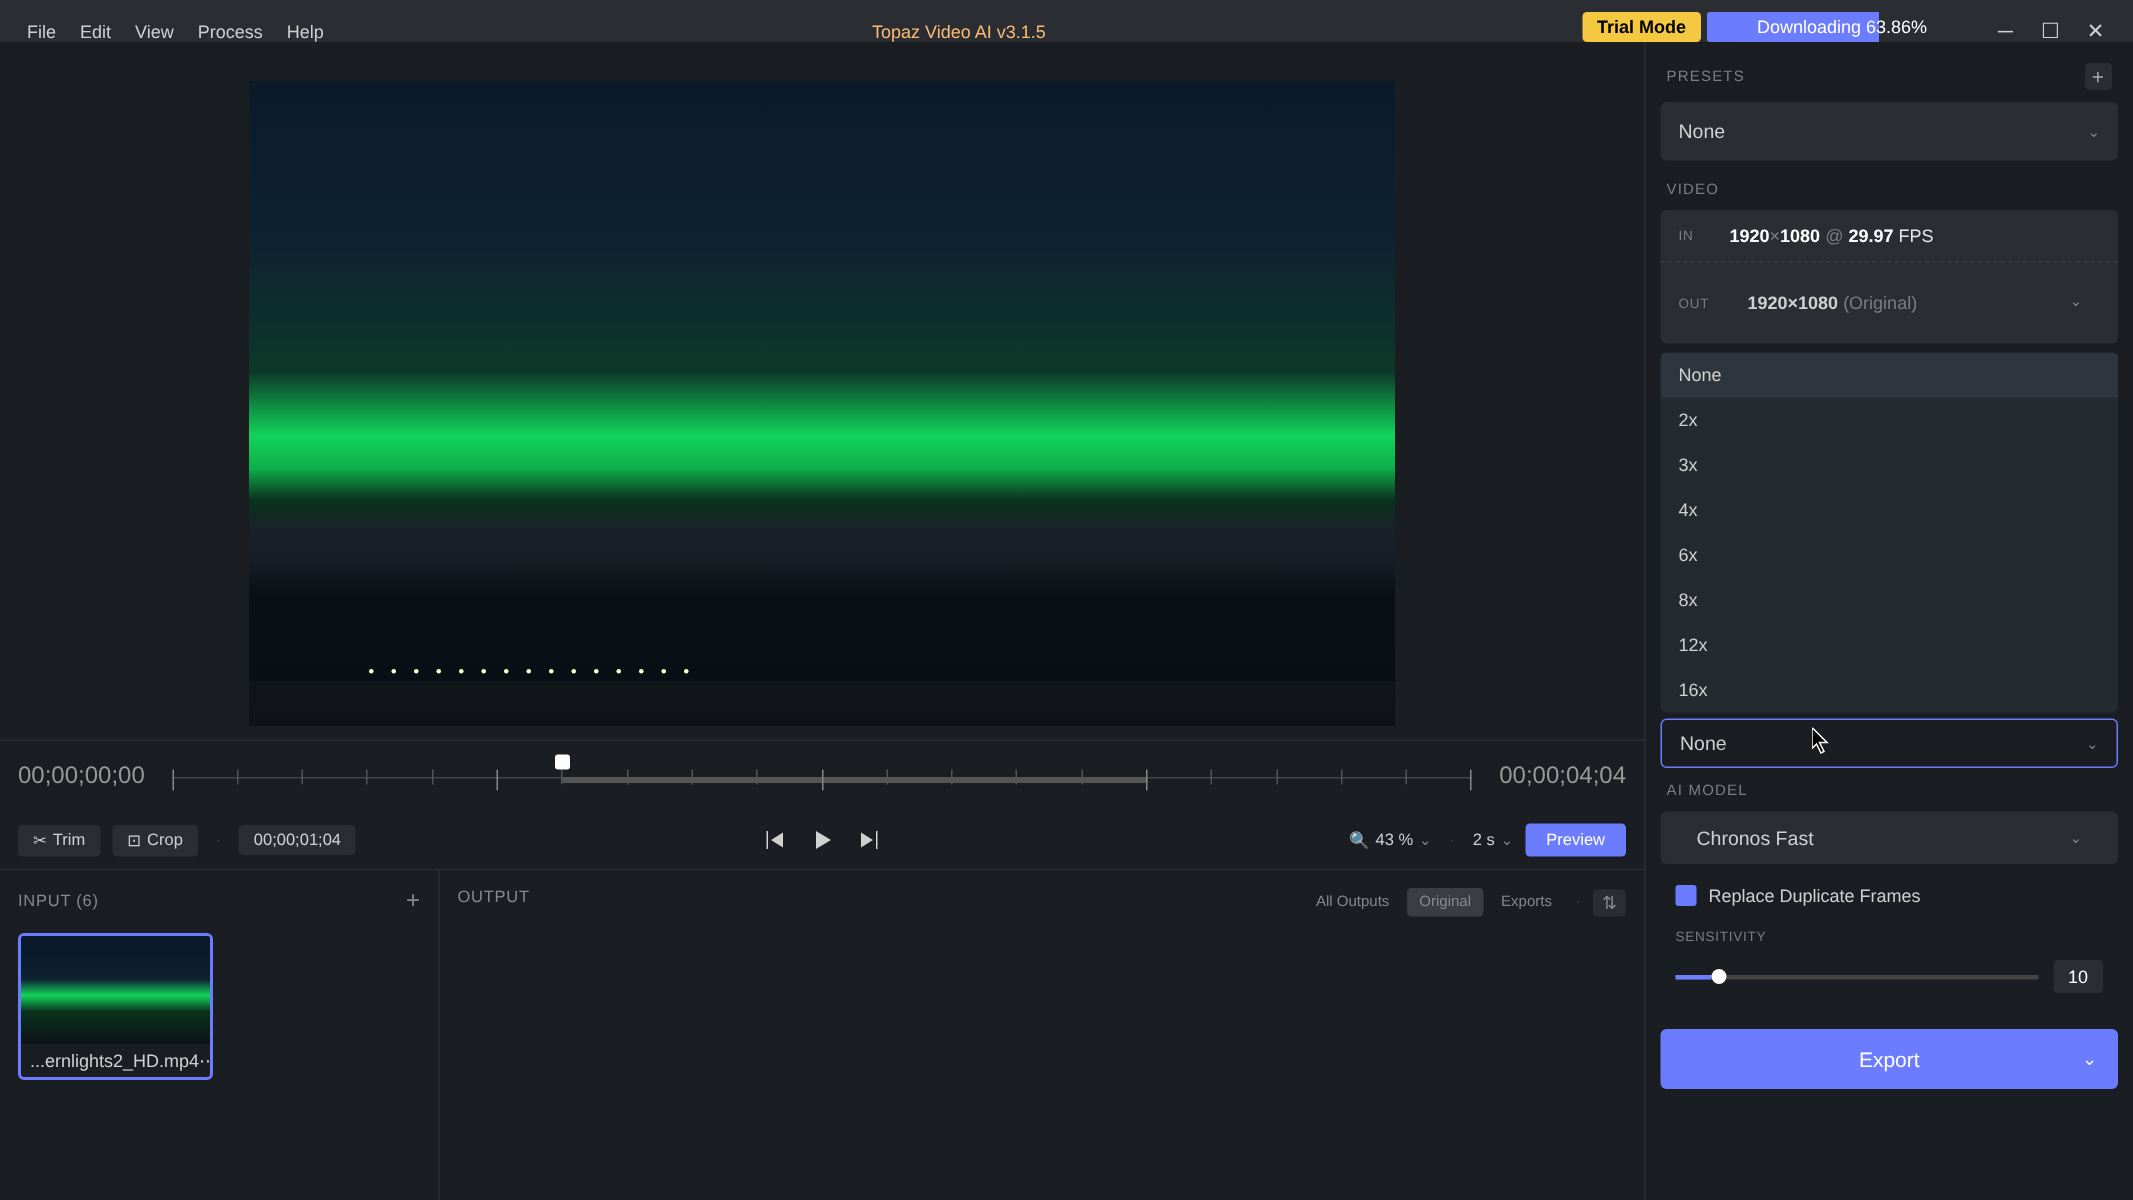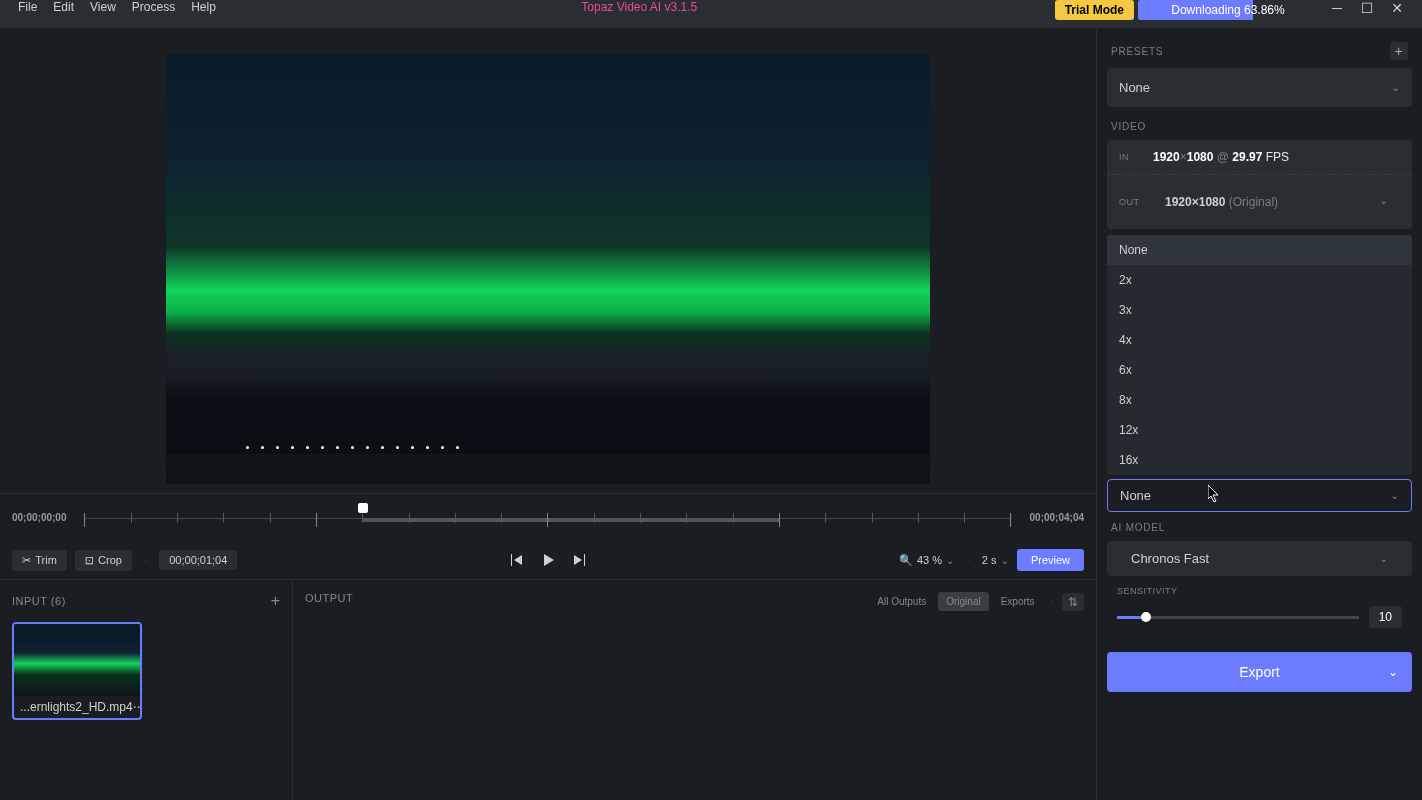--- a/index.html
+++ b/index.html
@@ -1,40 +1,40 @@
 <!DOCTYPE html>
 <html><head>
 <meta charset="utf-8">
 <style>
 * { margin: 0; padding: 0; box-sizing: border-box; font-family: -apple-system, BlinkMacSystemFont, "Segoe UI", sans-serif; }
 body { background: #1a1d21; color: #fff; width: 1422px; height: 800px; overflow: hidden; }
 
 
-.title-bar { height: 28px; background: #2a2e33; display: flex; align-items: flex-start; padding: 0 10px; }
+.title-bar { height: 28px; background: #2a2e33; display: flex; align-items: flex-end; padding: 0 10px; }
 .menu-item { color: #d0d0d0; font-size: 12px; padding: 0 8px; cursor: pointer; }
-.title-center { flex: 1; text-align: center; color: #ec4899; font-size: 12px; }
+.title-center { flex: 1; text-align: center; color: #fdba74; font-size: 12px; }
 .trial-badge { background: #f5c842; color: #000; font-size: 12px; font-weight: 600; padding: 3px 10px; border-radius: 3px; margin-right: 0; }
 .download-badge { background: linear-gradient(90deg, #6b7cff 63.8%, #2a2e33 63.8%); color: #fff; font-size: 12px; padding: 3px 14px; border-radius: 2px; margin: 0 4px; width: 180px; text-align: center; }
 .win-btn { width: 30px; display: flex; align-items: center; justify-content: center; color: #d0d0d0; cursor: pointer; font-size: 14px; }
 
 
 .main { display: flex; height: 772px; }
 .left { flex: 1; display: flex; flex-direction: column; }
 .right { width: 326px; background: #1a1d21; border-left: 1px solid #2a2e33; overflow-y: auto; }
 
 
 .preview-area { height: 465px; display: flex; align-items: center; justify-content: center; background: #1a1d21; padding: 16px 0 0; }
 .preview-img { width: 764px; height: 430px; background: linear-gradient(180deg, #0a1a2a 0%, #0e2232 25%, #0d3828 45%, #12d45a 55%, #0dae4a 60%, #0a321e 65%, #1a2028 70%, #0e1216 100%); position: relative; }
 .mountains { position: absolute; bottom: 30px; left: 0; right: 0; height: 80px; background: linear-gradient(180deg, rgba(10,18,24,0) 0%, rgba(8,14,20,0.9) 30%); }
 .lights { position: absolute; bottom: 30px; left: 0; right: 0; height: 8px; display: flex; gap: 12px; padding: 0 80px; }
 .lights span { width: 3px; height: 3px; background: #ffffcc; border-radius: 50%; }
 
 
 .timeline-bar { height: 48px; background: #1a1d21; border-top: 1px solid #2a2e33; display: flex; align-items: center; padding: 0 12px; gap: 10px; }
-.time-text { color: #999; font-size: 10px; font-weight: bold; }
+.time-text { color: #999; font-size: 16px; }
 .timeline-track { flex: 1; height: 30px; position: relative; margin: 0 8px; }
 .timeline-line { height: 1px; background: #444; position: absolute; top: 15px; left: 0; right: 0; }
 .timeline-ticks { position: absolute; top: 10px; left: 0; right: 0; display: flex; justify-content: space-between; }
 .tick { width: 1px; height: 10px; background: #555; }
 .tick.major { height: 14px; background: #888; }
 .playhead { position: absolute; top: 0; left: 30%; width: 10px; height: 10px; background: #fff; border-radius: 2px; transform: translateX(-50%); }
 .active-range { position: absolute; top: 15px; left: 30%; width: 45%; height: 4px; background: #555; }
 
 
 .controls-bar { height: 38px; background: #1a1d21; display: flex; align-items: center; padding: 0 12px; gap: 8px; }
@@ -295,20 +295,24 @@
     </div>
 
     <div class="section-label" style="padding-top:10px">
         <span>AI MODEL</span>
       </div>
     <div class="select-box" style="padding:10px 24px">
         <span>Chronos Fast</span>
         <span class="chev">⌄</span>
       </div>
 
+    <div class="checkbox-row">
+      <span class="check-icon"></span>
+      <span>Replace Duplicate Frames</span>
+    </div>
     <div class="sens-row"><span class="sens-label">SENSITIVITY</span></div>
     <div class="slider-row">
       <div class="slider-track">
           <div class="slider-fill"></div>
           <div class="slider-thumb"></div>
         </div>
       <div class="slider-val">10</div>
     </div>
 
     <div class="export-btn">

